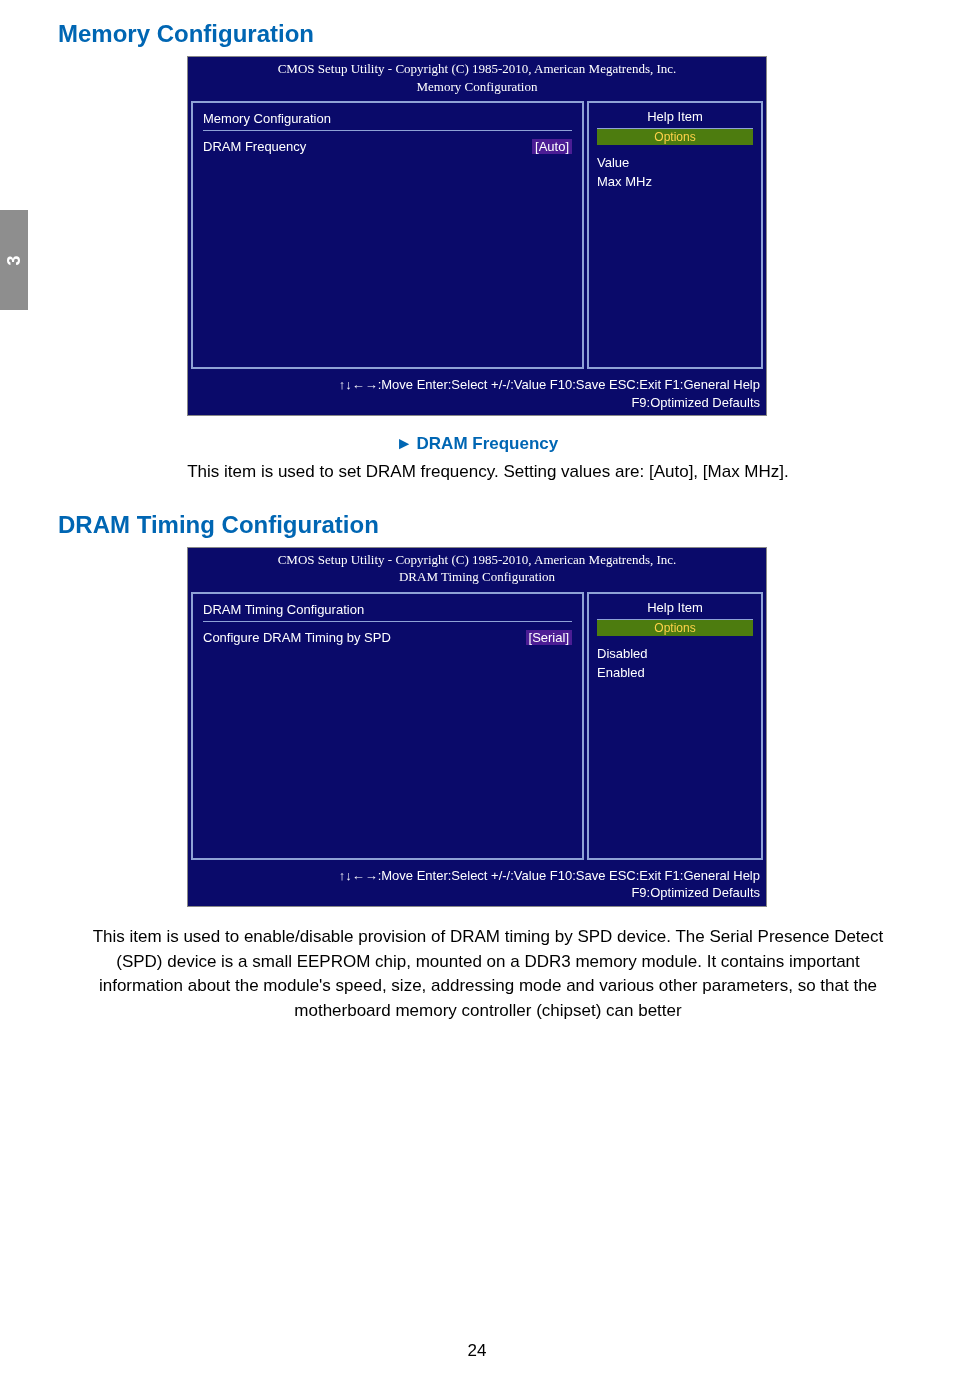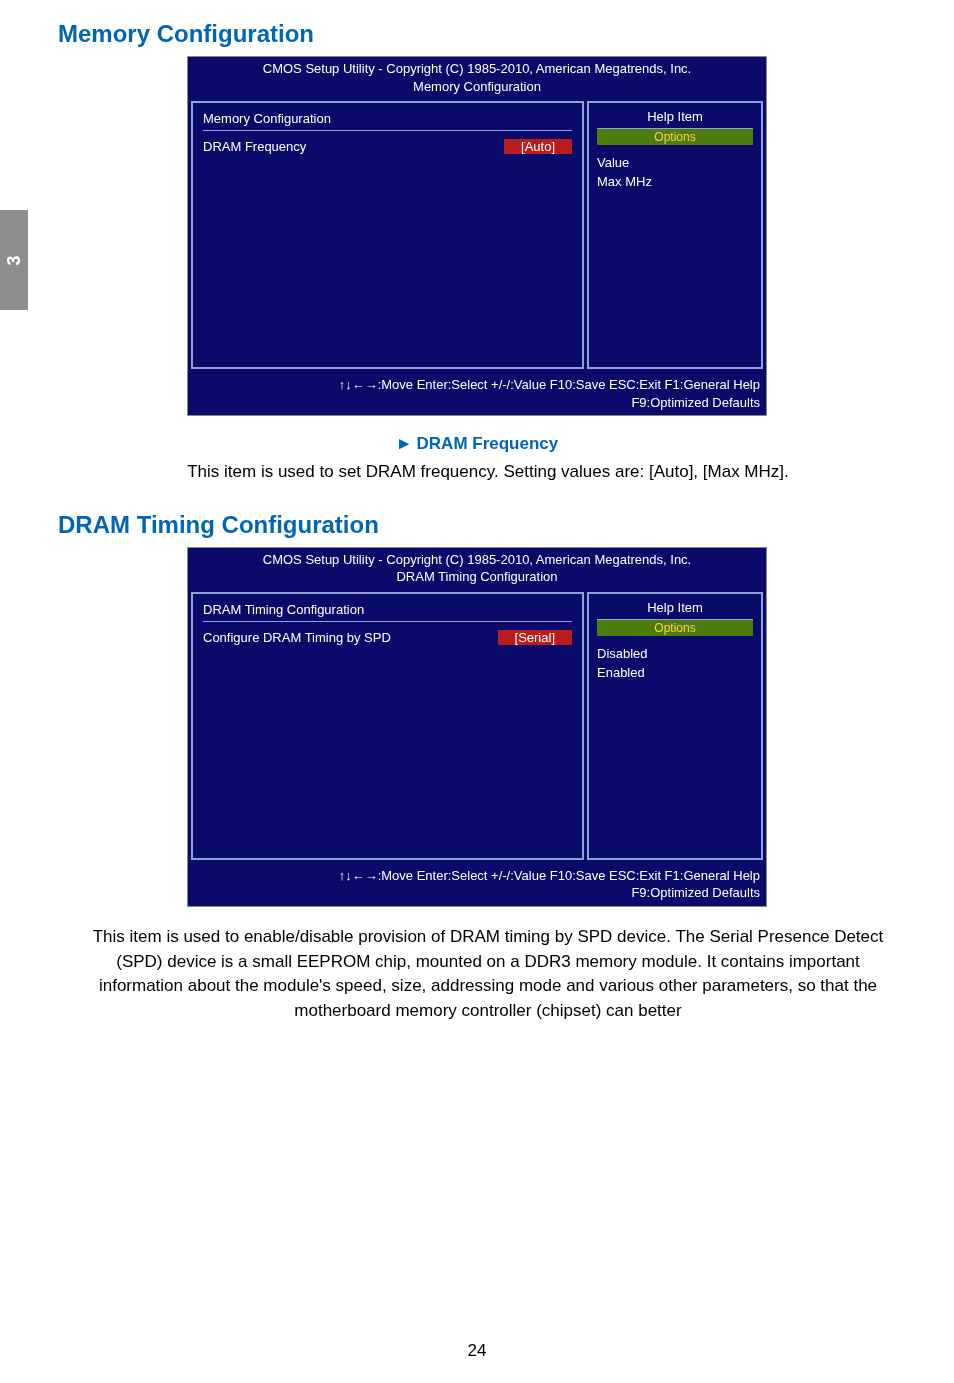--- a/index.html
+++ b/index.html
@@ -44,20 +44,21 @@
       width: 580px;
       border: 1px solid #888;
     }
     .bios-header {
       background: #0a0a6a;
       color: #fff;
       text-align: center;
       font-size: 13px;
       padding: 3px 4px;
       line-height: 1.35;
+      font-family: Liberation Serif, serif;
     }
     .bios-body {
       display: flex;
       background: #0a0a6a;
       padding: 3px;
       gap: 3px;
     }
     .bios-left {
       flex: 1;
       border: 2px solid #8fa2d6;
@@ -76,23 +77,23 @@
       display: flex;
     }
     .bios-row .label {
       color: #fff;
       flex: 1;
     }
     .bios-row .value {
       color: #fff;
     }
     .bios-row .value.highlighted {
-      background: #b91c1c;
-      color: #fff;
-      padding: 0 17px;
+      background: #4c1d95;
+      color: #fff;
+      padding: 0 3px;
     }
     .bios-right {
       width: 176px;
       border: 2px solid #8fa2d6;
       padding: 6px 8px;
       font-size: 13px;
     }
     .bios-right .help-title {
       color: #fff;
       text-align: center;

